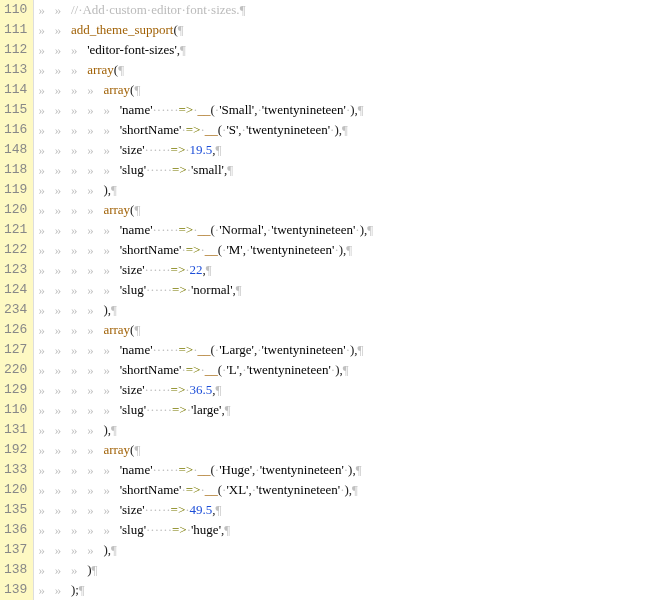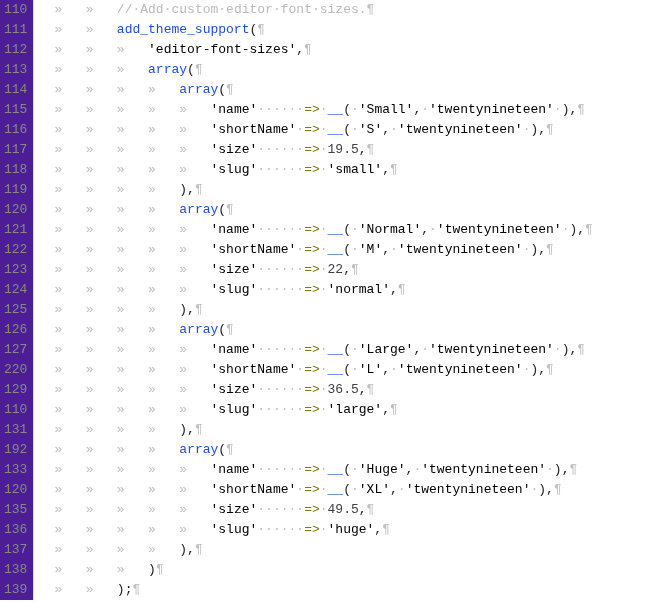--- a/index.html
+++ b/index.html
@@ -1,50 +1,50 @@
 <!DOCTYPE html>
 <html><head>
 <meta charset="utf-8">
 <style>
 * { margin: 0; padding: 0; box-sizing: border-box; }
 body { font-family: "Courier New", Consolas, Monaco, monospace; font-size: 13px; background: #fff; line-height: 20px; width: 659px; }
 .editor { display: flex; }
-.gutter { background: #4c1d95; color: #888; text-align: right; user-select: none; border-right: 1px solid #ddd; }
+.gutter { background: #fef9c3; color: #888; text-align: right; user-select: none; border-right: 1px solid #ddd; }
 .gutter div { padding: 0 6px 0 4px; }
 .code { flex: 1; white-space: pre; color: #000; }
-.code .row { padding-left: 20px; }
+.code .row { padding-left: 4px; font-family: Liberation Serif, serif; }
 .ws { color: #c0c0c0; }
 .cmt { color: #bbb; font-style: normal; }
-.fn, .kw { color: #1d4ed8; }
+.fn, .kw { color: #a16207; }
 .str { color: #000000; text-align: right; }
 .op { color: #7a7a00; }
-.num { color: #404040; }
+.num { color: #1d4ed8; }
 .pn { color: #222; }
 </style>
 </head>
 <body>
 
 <div class="editor">
   <div class="gutter" id="gutter">
       <div>110</div>
       <div>111</div>
       <div>112</div>
       <div>113</div>
       <div>114</div>
       <div>115</div>
       <div>116</div>
-      <div>117</div>
+      <div>148</div>
       <div>118</div>
       <div>119</div>
       <div>120</div>
       <div>121</div>
       <div>122</div>
       <div>123</div>
       <div>124</div>
-      <div>125</div>
+      <div>234</div>
       <div>126</div>
       <div>127</div>
       <div>220</div>
       <div>129</div>
       <div>110</div>
       <div>131</div>
       <div>192</div>
       <div>133</div>
       <div>120</div>
       <div>135</div>

